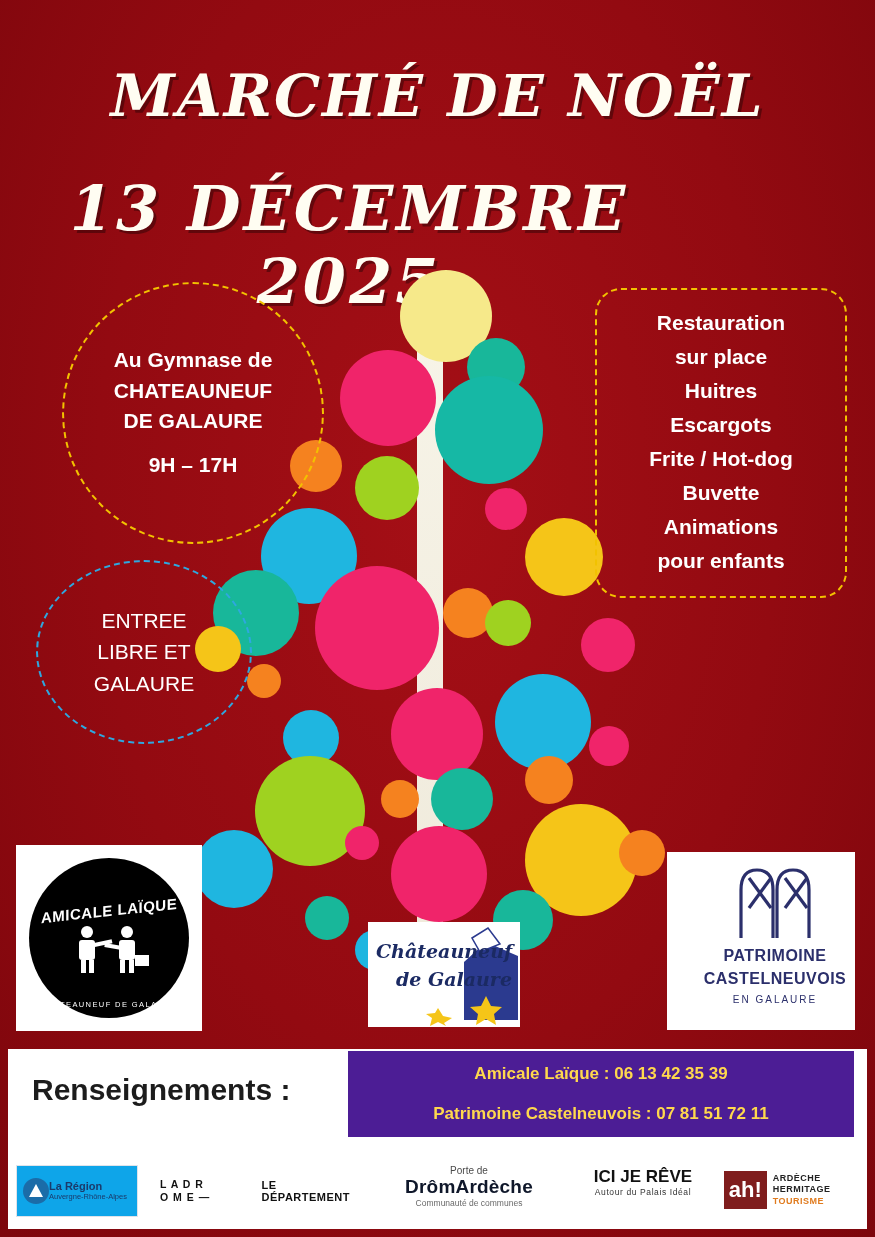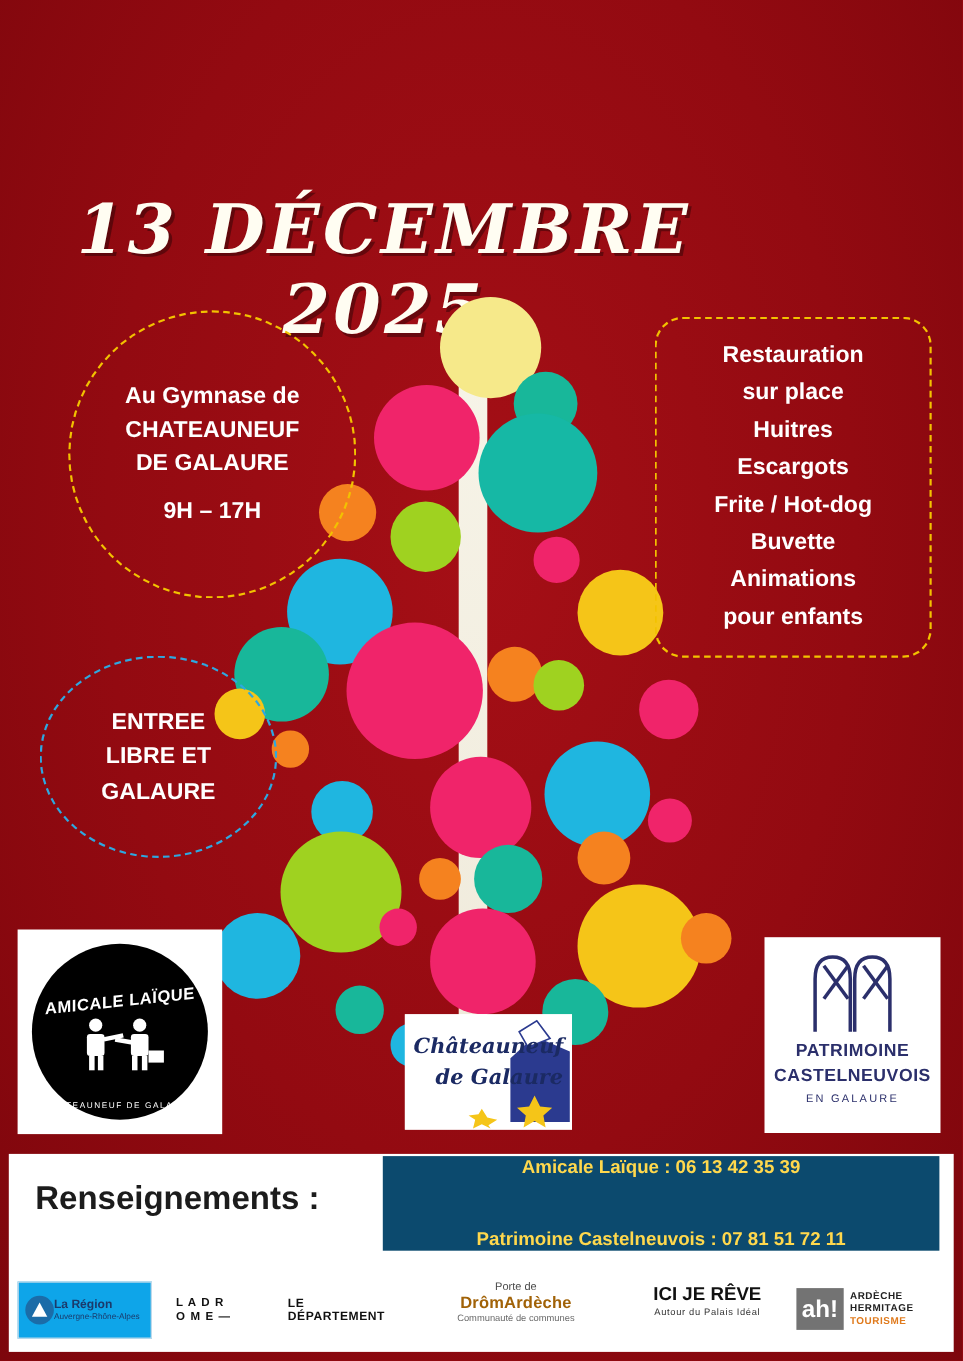--- a/index.html
+++ b/index.html
@@ -90,26 +90,26 @@
     top: 282px;
     width: 258px;
     height: 258px;
     border: 2px dashed #f2c200;
     font-size: 21px;
     font-weight: 700;
     line-height: 1.45;
   }
   .bubble-left-bottom {
     left: 36px;
-    top: 596px;
+    top: 560px;
     width: 212px;
     height: 180px;
     border: 2px dashed #2ea8e0;
     font-size: 21px;
-    font-weight: 700;
+    font-weight: 400;
     line-height: 1.5;
   }
   .bubble-right {
     position: absolute;
     right: 28px;
     top: 288px;
     width: 232px;
     padding: 16px 8px 18px;
     border: 2px dashed #f2c200;
     border-radius: 26px;
@@ -141,20 +141,21 @@
     left: 368px;
     top: 922px;
     width: 152px;
     height: 105px;
   }
   .logo-patrimoine {
     right: 20px;
     top: 852px;
     width: 160px;
     height: 178px;
+    padding-left: 28px;
   }
 
   .amicale-inner {
     position: relative;
     width: 160px;
     height: 160px;
     border-radius: 50%;
     background: #000;
     color: #fff;
     display: flex;
@@ -253,25 +254,25 @@
     font-size: 30px;
     font-weight: 700;
     color: #1c1c1c;
   }
   .contact-box {
     position: absolute;
     left: 340px;
     top: 2px;
     width: 506px;
     height: 86px;
-    background: #0c4a6e;
+    background: #4c1d95;
     display: flex;
     flex-direction: column;
     align-items: center;
-    justify-content: space-between;
+    justify-content: center;
     gap: 20px;
   }
   .contact-line {
     color: #ffd84d;
     font-size: 17px;
     font-weight: 700;
   }
 
   
   .partners {
@@ -288,37 +289,38 @@
   .p-region .txt small { display:block; font-size:7.5px; font-weight:400; color:#1b3a6b;}
   .region-mark { width:26px; height:26px; border-radius:50%; background:#1b6ca8; display:flex; align-items:center; justify-content:center;}
   .region-mark svg { display:block; }
 
   .p-drome { left: 152px; top: 4px; width: 190px; height: 56px; display:flex; align-items:center; gap:8px;}
   .drome-block { font-size: 10.5px; font-weight:700; line-height:1.25; color:#111; letter-spacing:1px;}
   .drome-dept { font-size: 11px; font-weight:700; color:#111; letter-spacing:0.5px;margin-left:40px;}
 
   .p-porte { left: 372px; top: 6px; width: 178px; height: 54px; text-align:center;}
   .p-porte .small { font-size: 10px; color:#4a4a4a; }
-  .p-porte .big { font-size: 15px; font-weight:700; color:#a16207; letter-spacing:0.2px;}
+  .p-porte .big { font-size: 19px; font-weight:700; color:#0f172a; letter-spacing:0.2px;}
   .p-porte .tiny { font-size: 8.5px; color:#6a6a6a; }
 
   .p-reve { left: 560px; top: 8px; width: 150px; height: 48px; text-align:center;}
   .p-reve .big { font-size: 17px; font-weight:700; color:#111;}
   .p-reve .tiny { font-size: 8.5px; color:#333; letter-spacing:0.6px;}
 
   .p-ah { left: 716px; top: 6px; width: 138px; height: 50px; display:flex; align-items:center; gap:6px;}
-  .ah-black { width: 52px; height: 38px; background:#737373; color:#fff; font-size:22px; font-weight:700; display:flex; align-items:center; justify-content:center;}
+  .ah-black { width: 52px; height: 38px; background:#7f1d1d; color:#fff; font-size:22px; font-weight:700; display:flex; align-items:center; justify-content:center;}
   .ah-txt { font-size: 9px; font-weight:700; color:#222; line-height:1.25; letter-spacing:0.5px;}
   .ah-txt .orange { color:#e07b1e; }
 </style>
 </head>
 <body>
 
 <div class="poster">
 
+  <div class="title-main">MARCHÉ DE NOËL</div>
   <div class="title-date">13 DÉCEMBRE 2025</div>
 
   <div class="tree">
     <div class="trunk"></div>
     <div id="dot-layer">
         <span class="dot" style="left: 205px; top: 0px; width: 92px; height: 92px; background: rgb(246, 233, 138);"></span>
         <span class="dot" style="left: 145px; top: 80px; width: 96px; height: 96px; background: rgb(240, 36, 106);"></span>
         <span class="dot" style="left: 272px; top: 68px; width: 58px; height: 58px; background: rgb(24, 183, 154);"></span>
         <span class="dot" style="left: 95px; top: 170px; width: 52px; height: 52px; background: rgb(245, 130, 31);"></span>
         <span class="dot" style="left: 240px; top: 106px; width: 108px; height: 108px; background: rgb(22, 184, 165);"></span>

